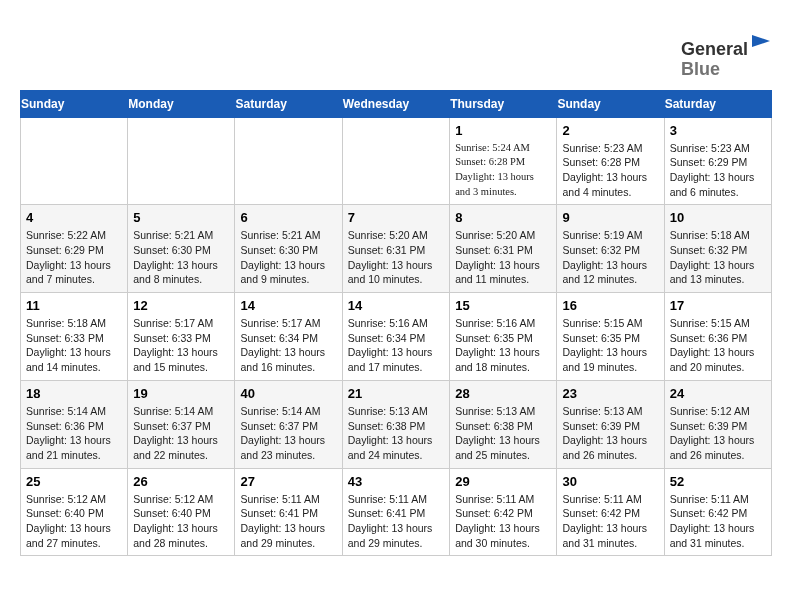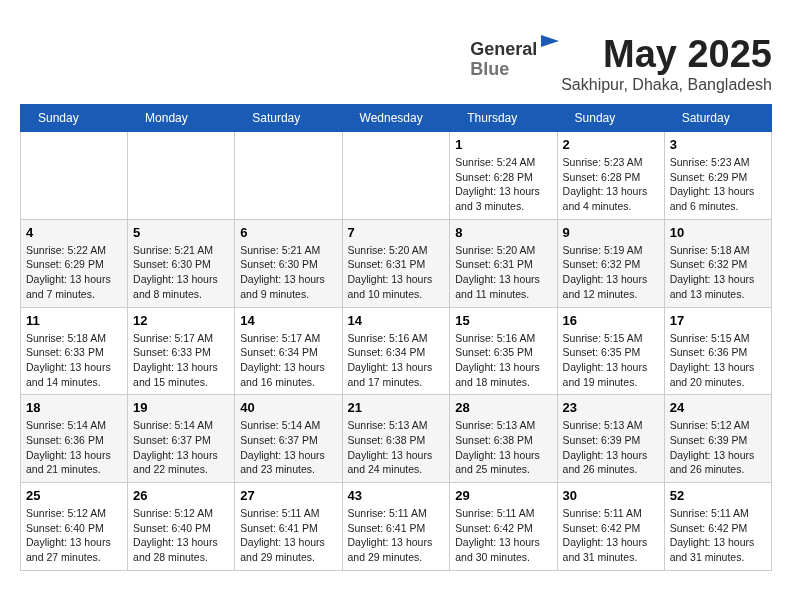--- a/index.html
+++ b/index.html
@@ -47,23 +47,23 @@
     }
     table {
       width: 100%;
       border-collapse: collapse;
       font-size: 11px;
     }
     thead tr th {
       background-color: #1a5cb5;
       color: #fff;
       text-align: left;
-      padding: 6px 17px;
+      padding: 6px 0;
       font-size: 12px;
-      font-weight: normal;
+      font-weight: bold;
       border: 1px solid #1a5cb5;
     }
     tbody tr td {
       vertical-align: top;
       padding: 5px;
       border: 1px solid #ccc;
       width: 108px;
       min-height: 80px;
       background: #fff;
     }
@@ -94,24 +94,20 @@
       <div class="logo-text">
         <span class="logo-general">General</span><svg class="logo-icon" viewBox="0 0 22 22">
             <polygon points="2,2 20,8 2,14" fill="#1a5cb5"></polygon>
           </svg>
       </div>
       <div class="logo-text">
         <span class="logo-blue">Blue</span>
       </div>
     </div>
   </div>
-  <div class="title-block">
-    <div class="month-title">May 2025</div>
-    <div class="location">Sakhipur, Dhaka, Bangladesh</div>
-  </div>
 </div>
 
 <table>
   <thead>
     <tr>
     <th>Sunday</th>
         <th>Monday</th>
         <th>Saturday</th>
         <th>Wednesday</th>
         <th>Thursday</th>
@@ -120,21 +116,21 @@
       </tr>
   </thead>
   <tbody id="cal-body">
   <tr>
         <td class="empty"></td>
         <td class="empty"></td>
         <td class="empty"></td>
         <td class="empty"></td>
         <td>
           <span class="day-num">1</span>
-          <div class="day-info" style="white-space: pre-line;">Sunrise: 5:24 AM
+          <div class="day-info" style="white-space: pre-line; font-family: Liberation Serif, serif;">Sunrise: 5:24 AM
 Sunset: 6:28 PM
 Daylight: 13 hours
 and 3 minutes.</div>
         </td>
         <td>
           <span class="day-num">2</span>
           <div class="day-info" style="white-space: pre-line;">Sunrise: 5:23 AM
 Sunset: 6:28 PM
 Daylight: 13 hours
 and 4 minutes.</div>

